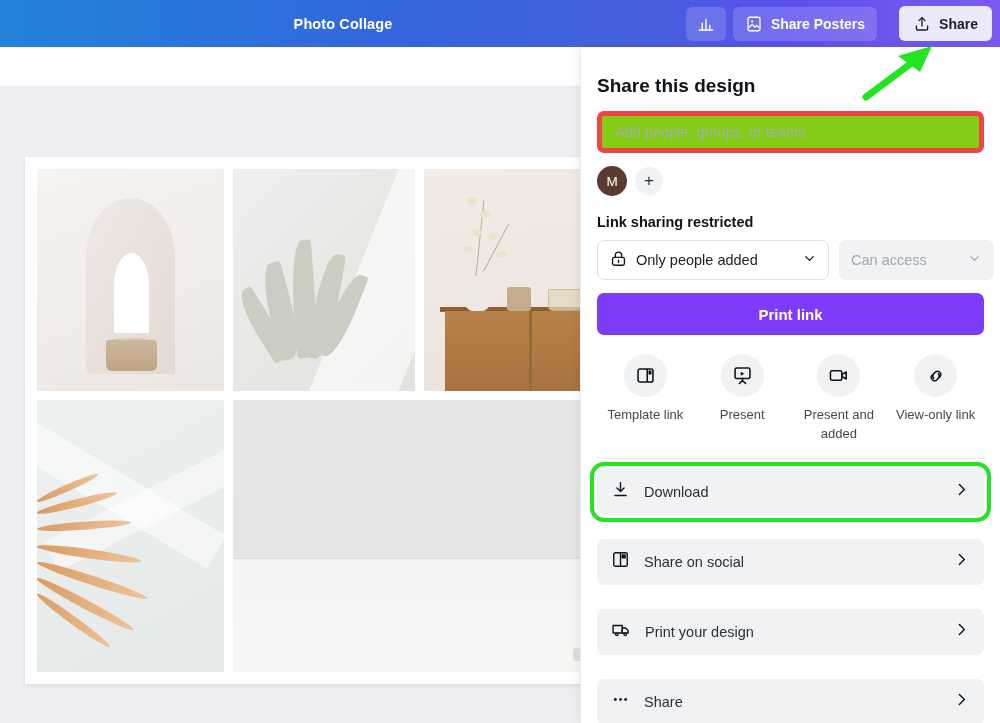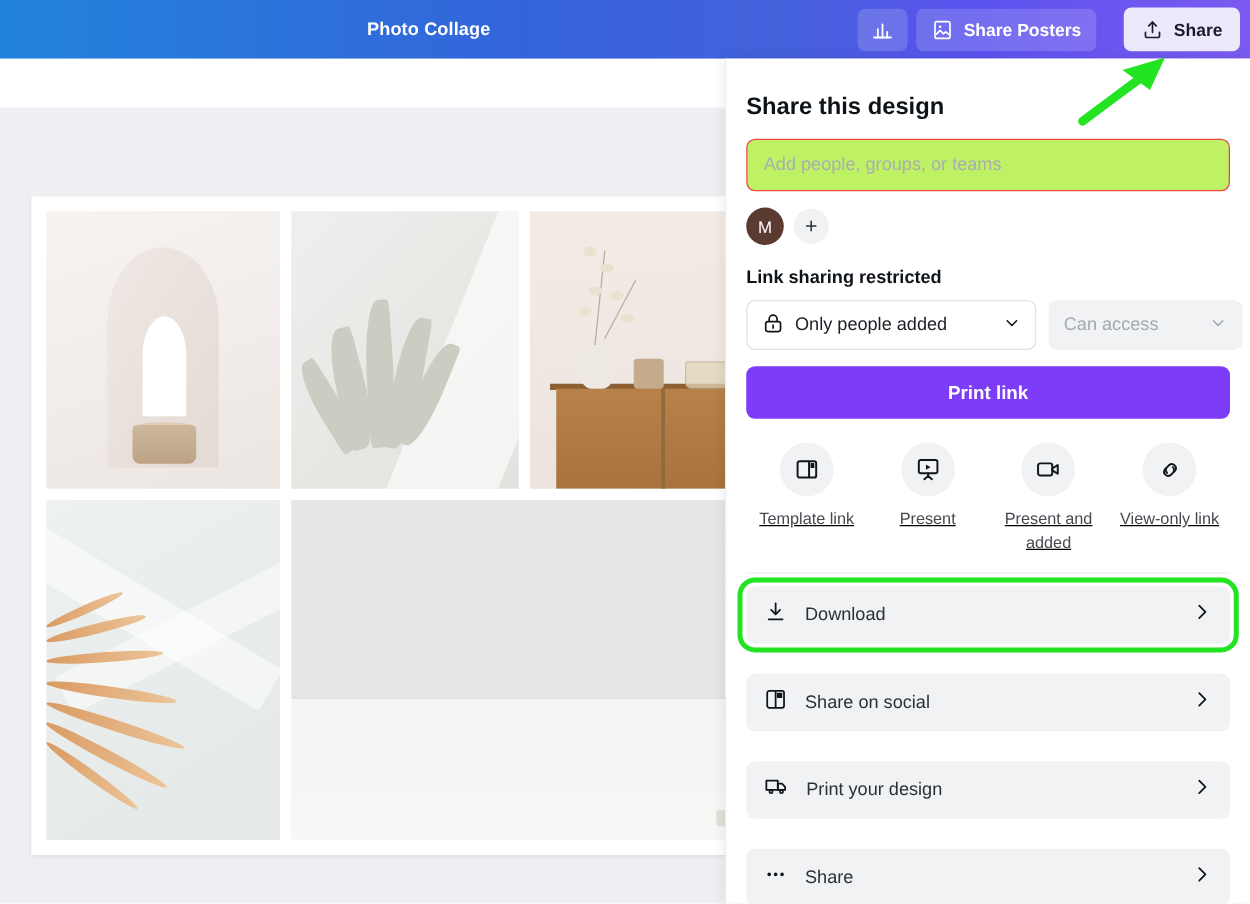--- a/index.html
+++ b/index.html
@@ -212,23 +212,23 @@
   .share-panel {
     position: absolute; right: 0; top: 47px; width: 420px; height: 676px;
     background: #ffffff; border-left: 1px solid #eceef2;
     box-shadow: -2px 0 10px rgba(0,0,0,.07);
     padding: 16px 16px 0 16px; overflow: hidden;
   }
   .panel-title {
     font-size: 19px; font-weight: 700; color: #0e1318; margin: 12px 0 14px 0;
   }
   .people-input {
-    width: 100%; height: 42px; border: 1px solid #ef4444; border-radius: 7px;
+    width: 100%; height: 42px; border: 5px solid #ef4444; border-radius: 7px;
     padding: 0 13px; font-size: 14.5px; color: #0e1318;
-    font-family: "Liberation Sans", sans-serif; background: #bef264; outline: none;
+    font-family: "Liberation Sans", sans-serif; background: #84cc16; outline: none;
   }
   .people-input::placeholder { color: #a9adb4; }
   .avatars { display: flex; align-items: center; gap: 8px; margin: 13px 0 0 0; }
   .avatar {
     width: 30px; height: 30px; border-radius: 50%; background: #5b3a31;
     color: #fff; font-size: 13.5px; font-weight: 400;
     display: flex; align-items: center; justify-content: center;
   }
   .add-person {
     width: 28px; height: 28px; border-radius: 50%; background: #f1f2f4;
@@ -248,21 +248,21 @@
   .select-pill .lbl { flex: 1; }
   .select-pill.muted {
     flex: 0 0 155px; background: #f1f2f4; border-color: #f1f2f4; color: #a4a8af;
   }
   .copy-link {
     width: 100%; height: 42px; margin-top: 13px; border: none; border-radius: 7px;
     background: #7d3cf8; color: #fff; font-size: 15px; font-weight: 700;
     cursor: pointer; font-family: "Liberation Sans", sans-serif;
   }
   .quick-row {
-    display: flex; margin-top: 19px; padding-bottom: 8px; text-decoration: underline;
+    display: flex; margin-top: 19px; padding-bottom: 8px;
   }
   .quick { flex: 1; display: flex; flex-direction: column; align-items: center; cursor: pointer; }
   .quick .circ {
     width: 43px; height: 43px; border-radius: 50%; background: #f1f2f4;
     display: flex; align-items: center; justify-content: center;
   }
   .quick .qlabel {
     margin-top: 9px; font-size: 13px; color: #44484f; text-align: center;
     line-height: 1.45; max-width: 86px;
   }

